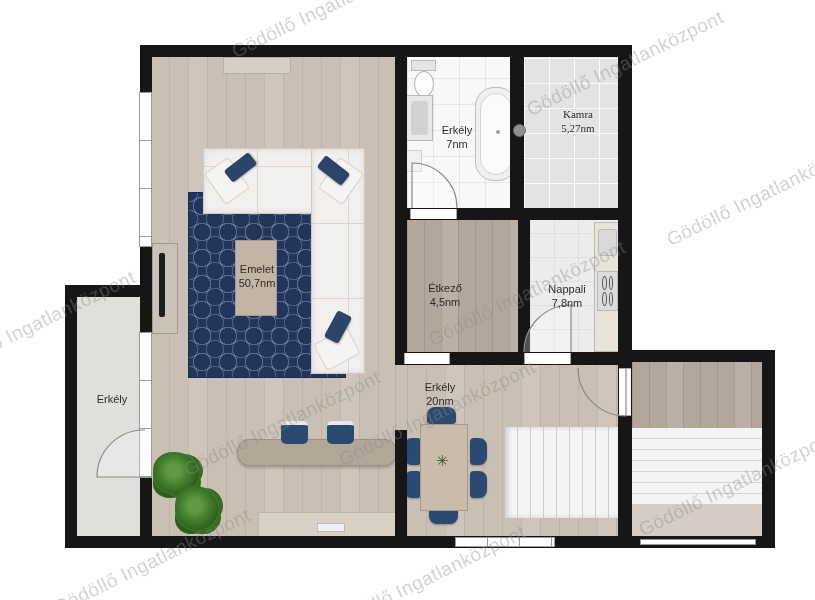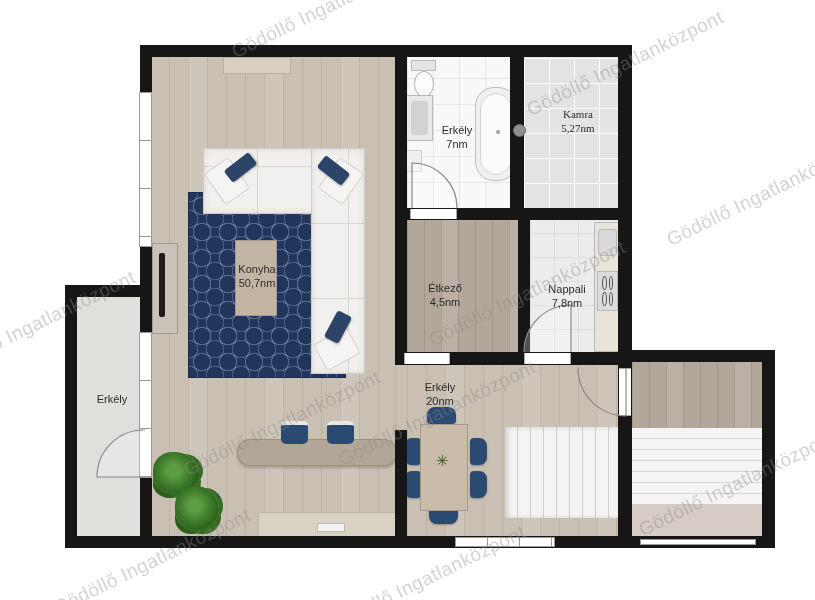--- a/index.html
+++ b/index.html
@@ -219,21 +219,21 @@
   <div class="win" style="left:640px;top:539px;width:116px;height:6px;"></div>
 
   <svg id="arc-layer" width="815" height="600" viewBox="0 0 815 600">
     <path d="M457,208 A45,45 0 0 0 412,163 L412,208" fill="rgba(255,255,255,0.25)" stroke="#8a8a8a" stroke-width="1.2"></path>
     <path d="M145,430 A47,47 0 0 0 97,477 L145,477" fill="rgba(255,255,255,0.25)" stroke="#8a8a8a" stroke-width="1.2"></path>
     <path d="M524,352 A47,47 0 0 1 571,305 L571,352" fill="rgba(255,255,255,0.25)" stroke="#8a8a8a" stroke-width="1.2"></path>
     <path d="M578,368 A48,48 0 0 0 626,416 L626,368" fill="none" stroke="#8a8a8a" stroke-width="1.2"></path>
   </svg>
 
   <div class="label" style="left:257px;top:277px;">
-    <span>Konyha</span><br>
+    <span>Emelet</span><br>
     <span>50,7nm</span>
   </div>
   <div class="label" style="left:457px;top:138px;">
     <span>Erkély</span><br>
     <span>7nm</span>
   </div>
   <div class="label" style="left:578px;top:122px;font-family:Liberation Serif, serif;">
     <span>Kamra</span><br>
     <span>5,27nm</span>
   </div>

